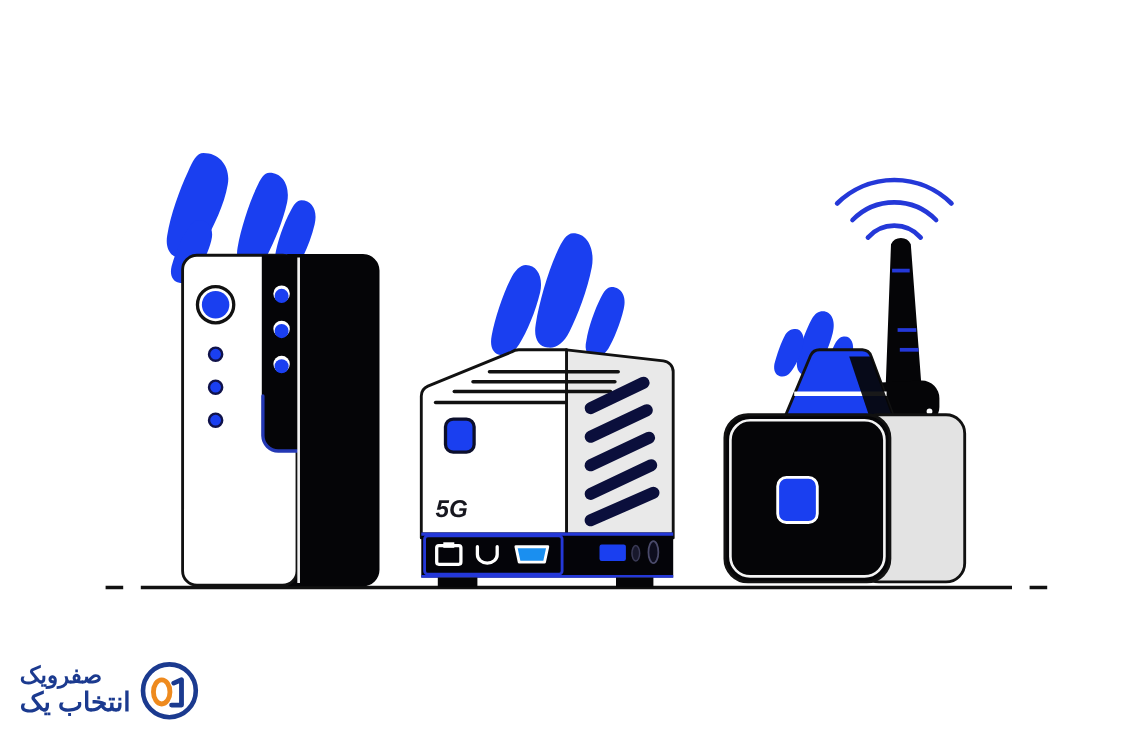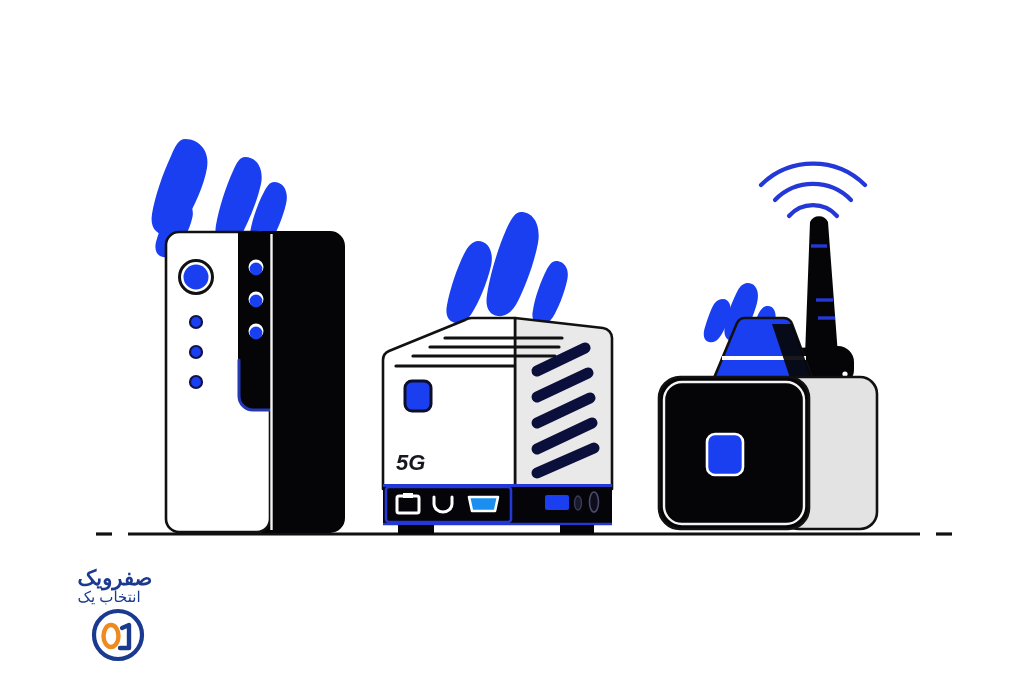--- a/index.html
+++ b/index.html
@@ -21,43 +21,43 @@
     width: 1024px;
     height: 683px;
   }
   .brand-logo {
     position: absolute;
     left: 18px;
     top: 592px;
     width: 200px;
     height: 72px;
     display: flex;
-    flex-direction: column;
+    flex-direction: row;
     align-items: center;
-    justify-content: flex-end;
+    justify-content: flex-start;
   }
   .brand-wordmark {
     display: flex;
     flex-direction: column;
     align-items: flex-end;
     justify-content: center;
     direction: rtl;
     color: #1b3a8f;
     line-height: 1.12;
     margin-right: 6px;
   }
   .brand-line1 {
     font-size: 21px;
     font-weight: 700;
     letter-spacing: 0px;
     white-space: nowrap;
   }
   .brand-line2 {
-    font-size: 15px;
-    font-weight: 400;
+    font-size: 24px;
+    font-weight: 700;
     white-space: nowrap;
   }
   .brand-emblem {
     width: 58px;
     height: 58px;
     flex: 0 0 auto;
   }
 </style>
 </head>
 <body>

